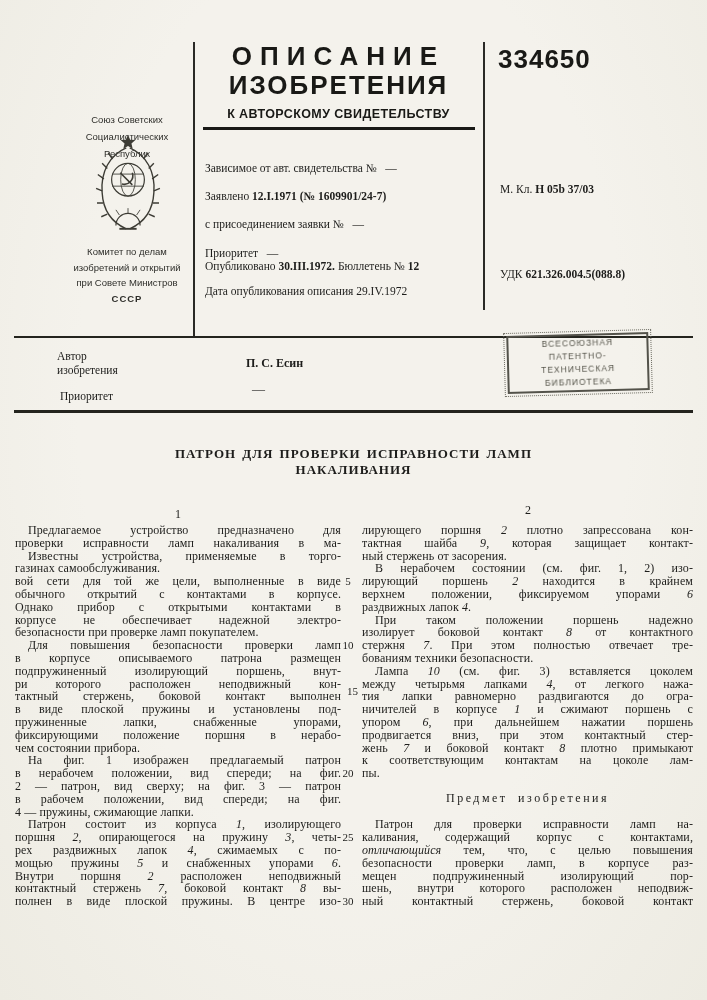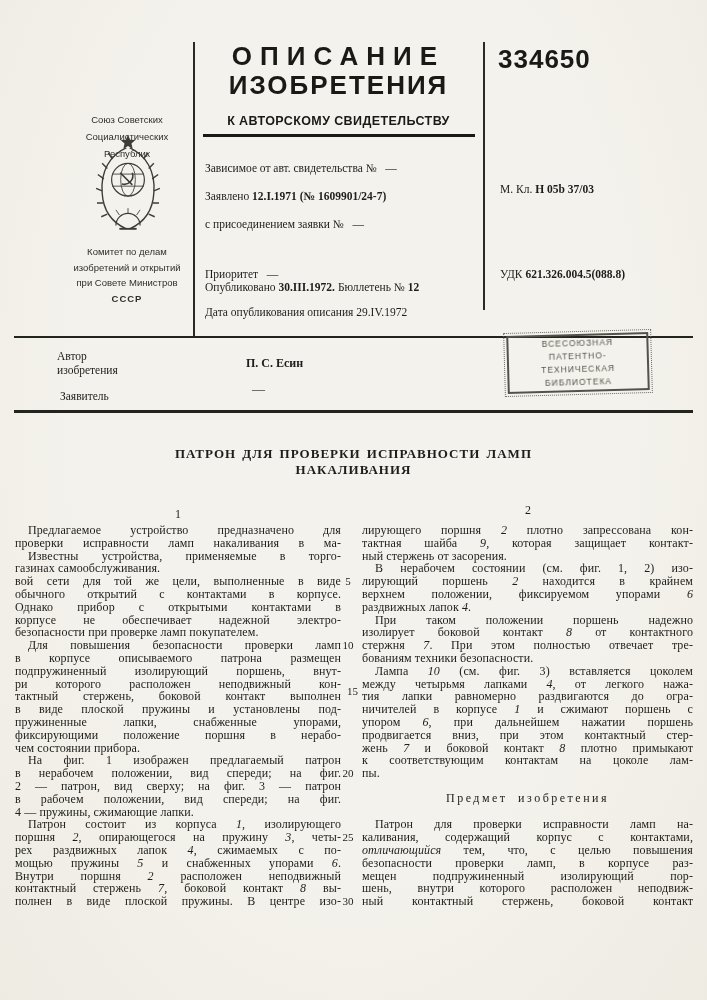--- a/index.html
+++ b/index.html
@@ -28,32 +28,32 @@
   .hr  { background:#24241e; }
   .hr1 { left:14px; top:336px; width:679px; height:1.5px; }
   .hr2 { left:14px; top:410px; width:679px; height:3px; }
 
   
   .doctype { left:198px; top:42px; width:281px; text-align:center;
     font-family:"Liberation Sans","DejaVu Sans",sans-serif; font-weight:bold; color:#19191六своё;}
   .doctype { color:#191916; }
   .dt1 { font-size:26px; letter-spacing:8px; line-height:28px; }
   .dt2 { font-size:26px; letter-spacing:2px; line-height:30px; }
-  .dt3 { font-size:12.5px; letter-spacing:0.4px; line-height:16px; margin-top:13px; }
+  .dt3 { font-size:12.5px; letter-spacing:0.4px; line-height:16px; margin-top:6px; }
   .dt-rule { margin:5px auto 0; width:272px; height:2.5px; background:#191916; }
   .number { left:498px; top:44px;
     font-family:"Liberation Sans","DejaVu Sans",sans-serif;
     font-weight:bold; font-size:26px; letter-spacing:1px; color:#191916; }
 
   
   .fields { left:205px; top:162px; width:280px; font-size:11.5px; }
   .frow { line-height:13px; white-space:pre; }
   .frow:nth-child(1) { margin-bottom:15px; }
   .frow:nth-child(2) { margin-bottom:15px; }
-  .frow:nth-child(3) { margin-bottom:37px; }
+  .frow:nth-child(3) { margin-bottom:16px; }
   .frow:nth-child(4) { }
   .frow:nth-child(5) { margin-bottom:12px; }
   .klass { left:500px; top:183px; font-size:11.5px; white-space:pre; }
   .udk   { left:500px; top:268px; font-size:11.5px; white-space:pre; }
 
   
   .author-label { left:57px; top:349px; font-size:11.5px; line-height:14px; }
   .author-name  { left:246px; top:356px; font-size:12px; font-weight:bold; }
   .applicant-label { left:60px; top:390px; font-size:11.5px; }
   .applicant-value { left:252px; top:381px; font-size:13px; }
@@ -150,21 +150,21 @@
 
   <div class="abs udk"><span>УДК </span><b>621.326.004.5(088.8)</b></div>
 
   <div class="abs hr hr1"></div>
 
   <div class="abs author-label">
     <div>Автор</div>
     <div>изобретения</div>
   </div>
   <div class="abs author-name">П. С. Есин</div>
-  <div class="abs applicant-label">Заявитель</div>
+  <div class="abs applicant-label">Приоритет</div>
   <div class="abs applicant-value">—</div>
   <div class="abs stamp">
       <div>ВСЕСОЮЗНАЯ</div>
       <div>ПАТЕНТНО-ТЕХНИЧЕСКАЯ</div>
       <div>БИБЛИОТЕКА</div>
     </div>
 
   <div class="abs hr hr2"></div>
 
   <div class="abs title">

